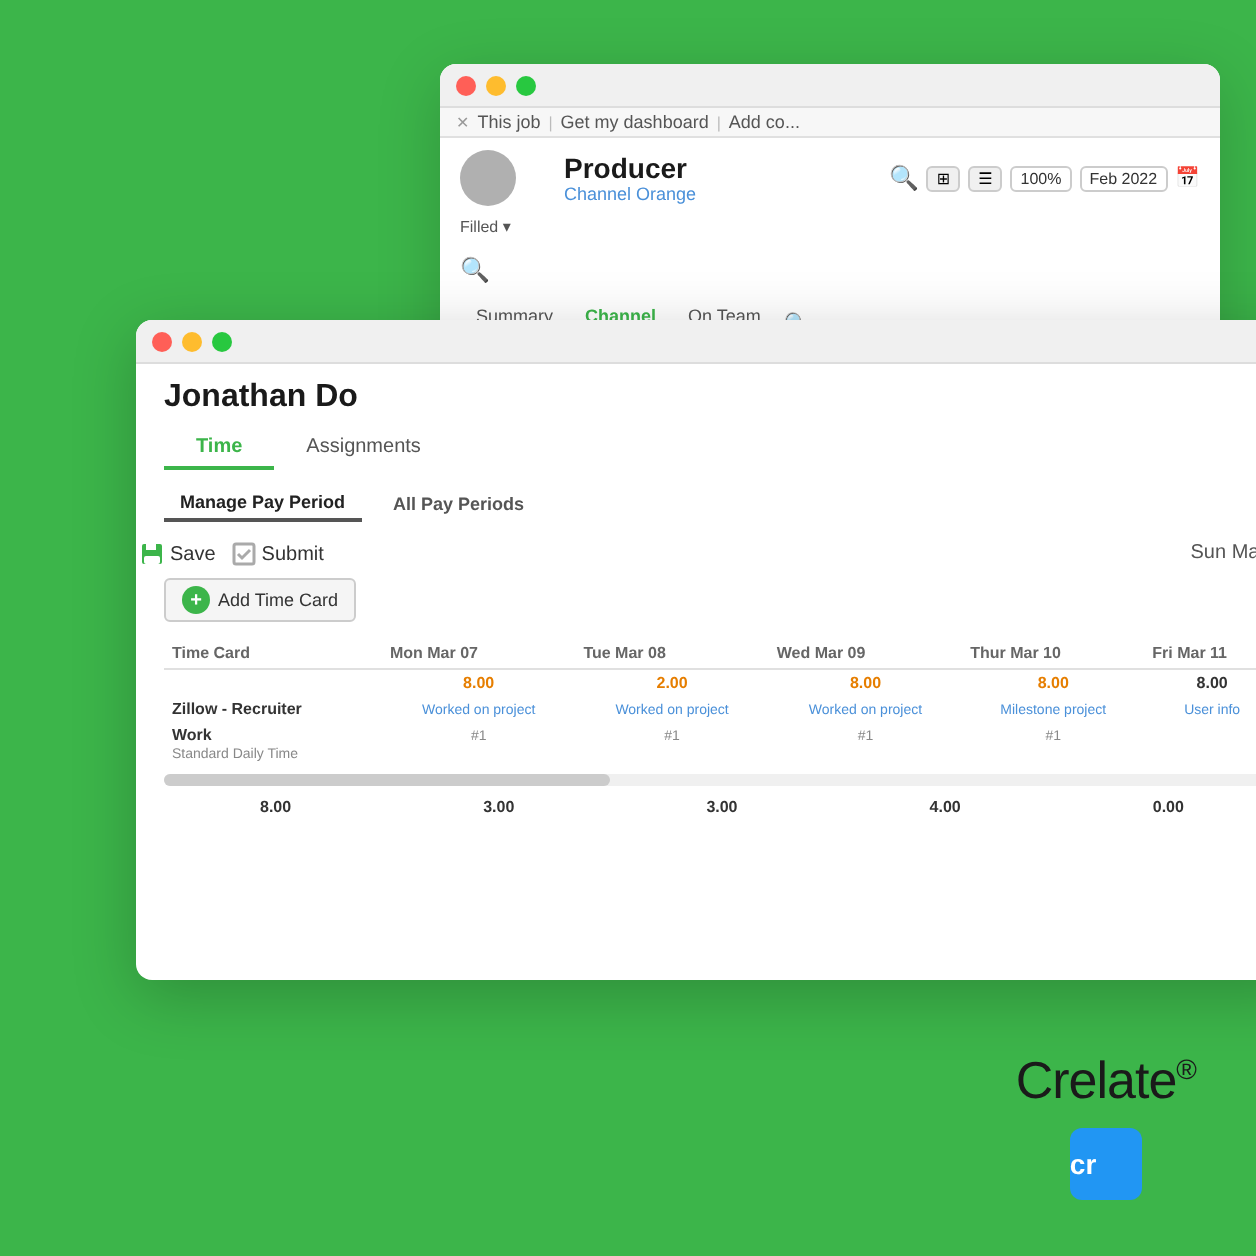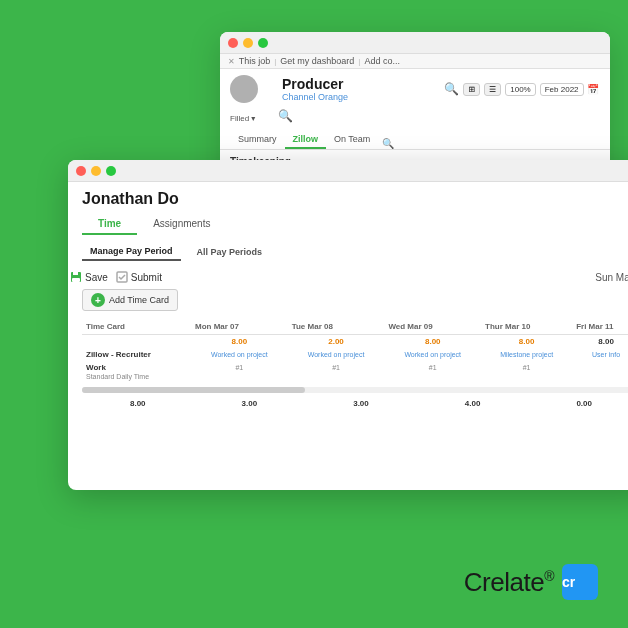--- a/index.html
+++ b/index.html
@@ -97,25 +97,26 @@
       color: #1a1a1a;
     }
 
     .producer-subtitle {
       font-size: 9px;
       color: #4a90d9;
     }
 
     .producer-toolbar {
       display: flex;
-      align-items: flex-end;
-      gap: 23px;
+      align-items: flex-start;
+      gap: 10px;
       font-size: 8px;
       color: #555;
       margin-bottom: 4px;
+      flex-direction: column;
     }
 
     .toolbar-btn {
       background: #f0f0f0;
       border: 1px solid #ccc;
       border-radius: 3px;
       padding: 1px 4px;
       font-size: 8px;
       cursor: pointer;
     }
@@ -481,20 +482,21 @@
     }
 
     
     .crelate-brand {
       position: absolute;
       bottom: 28px;
       right: 30px;
       display: flex;
       align-items: center;
       gap: 8px;
+      flex-direction: column;
     }
 
     .crelate-text {
       font-size: 26px;
       font-weight: 300;
       color: #1a1a1a;
       letter-spacing: -0.5px;
     }
 
     .crelate-logo {
@@ -564,21 +566,21 @@
         <span style="font-size:10px;">📅</span>
       </div>
     </div>
     <div class="producer-toolbar">
       <span style="font-size:8px; color:#555;">Filled ▾</span>
       <span style="font-size:12px; color:#555;">🔍</span>
     </div>
   </div>
   <div class="producer-nav-tabs">
     <div class="p-nav-tab">Summary</div>
-    <div class="p-nav-tab active">Zillow</div>
+    <div class="p-nav-tab active">Channel</div>
     <div class="p-nav-tab" style="font-size:9px; color:#555; padding:3px 8px;">On Team</div>
     <span style="font-size:10px; color:#555; margin:auto 0 0 4px;">🔍</span>
   </div>
   <div class="timekeeping-section">
     <div class="timekeeping-title">Timekeeping</div>
     <div class="tk-toolbar">
       <div class="tk-tabs">
         <div class="tk-tab active">Active</div>
         <div class="tk-tab">Inactive</div>
       </div>

